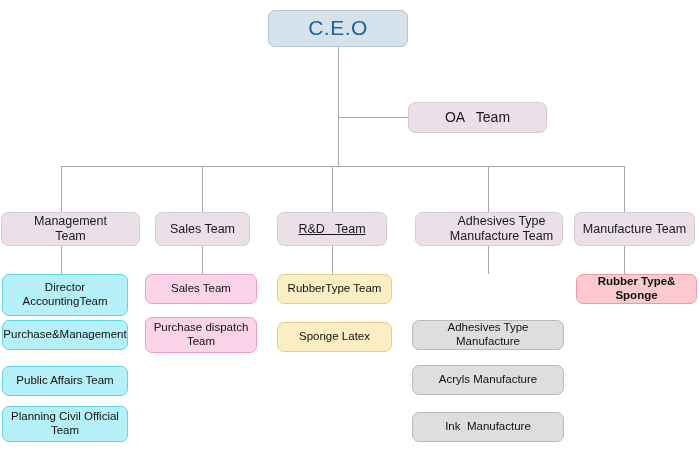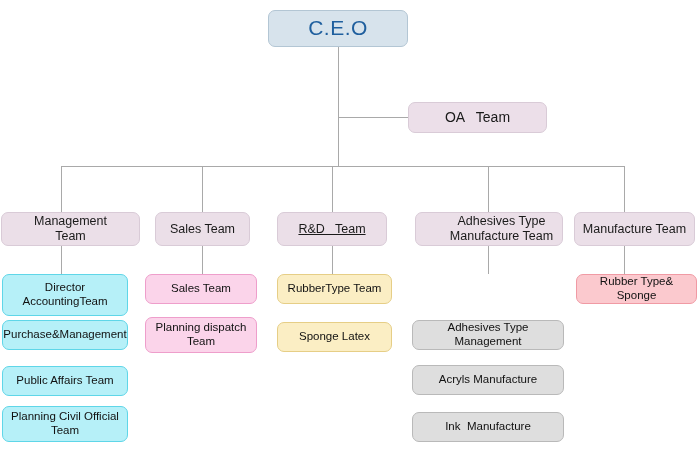--- a/index.html
+++ b/index.html
@@ -71,20 +71,21 @@
     background: #dedede;
     border: 1px solid #b9b9b9;
     color: #111111;
     font-size: 11.5px;
   }
   .node-salmon {
     background: #fbc9ce;
     border: 1px solid #f09aa4;
     color: #111111;
     font-size: 11.5px;
+    font-weight: bold;
   }
   .conn {
     position: absolute;
     background: #a9a9a9;
     z-index: 1;
   }
   .conn-v { width: 1px; }
   .conn-h { height: 1px; }
 </style>
 </head>
@@ -122,25 +123,25 @@
 Manufacture Team</div>
   <div class="node node-unit" style="left:574px; top:212px; width:121px; height:34px;">Manufacture Team</div>
 
   <div class="node node-cyan" style="left:2px; top:274px; width:126px; height:42px;">Director AccountingTeam</div>
   <div class="node node-cyan" style="left:2px; top:320px; width:126px; height:30px;">Purchase&amp;Management</div>
   <div class="node node-cyan" style="left:2px; top:366px; width:126px; height:30px;">Public Affairs Team</div>
   <div class="node node-cyan" style="left:2px; top:406px; width:126px; height:36px;">Planning Civil Official
 Team</div>
 
   <div class="node node-pink" style="left:145px; top:274px; width:112px; height:30px;">Sales Team</div>
-  <div class="node node-pink" style="left:145px; top:317px; width:112px; height:36px;">Planning dispatch
+  <div class="node node-pink" style="left:145px; top:317px; width:112px; height:36px;">Purchase dispatch
 Team</div>
 
   <div class="node node-yellow" style="left:277px; top:274px; width:115px; height:30px;">RubberType Team</div>
   <div class="node node-yellow" style="left:277px; top:322px; width:115px; height:30px;">Sponge Latex</div>
 
-  <div class="node node-gray" style="left:412px; top:320px; width:152px; height:30px;">Adhesives Type Management</div>
+  <div class="node node-gray" style="left:412px; top:320px; width:152px; height:30px;">Adhesives Type Manufacture</div>
   <div class="node node-gray" style="left:412px; top:365px; width:152px; height:30px;">Acryls Manufacture</div>
   <div class="node node-gray" style="left:412px; top:412px; width:152px; height:30px;">Ink  Manufacture</div>
 
   <div class="node node-salmon" style="left:576px; top:274px; width:121px; height:30px;">Rubber Type&amp; Sponge</div>
 
 </div>
 
 </body></html>

